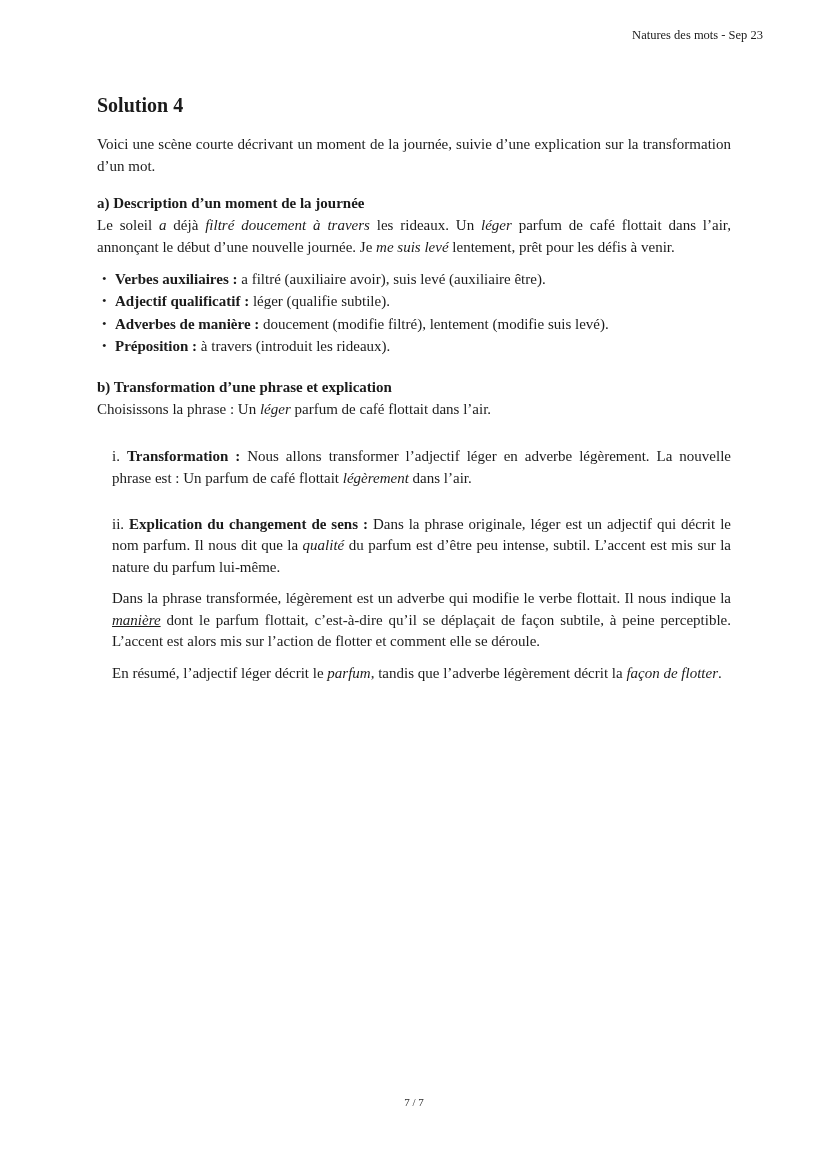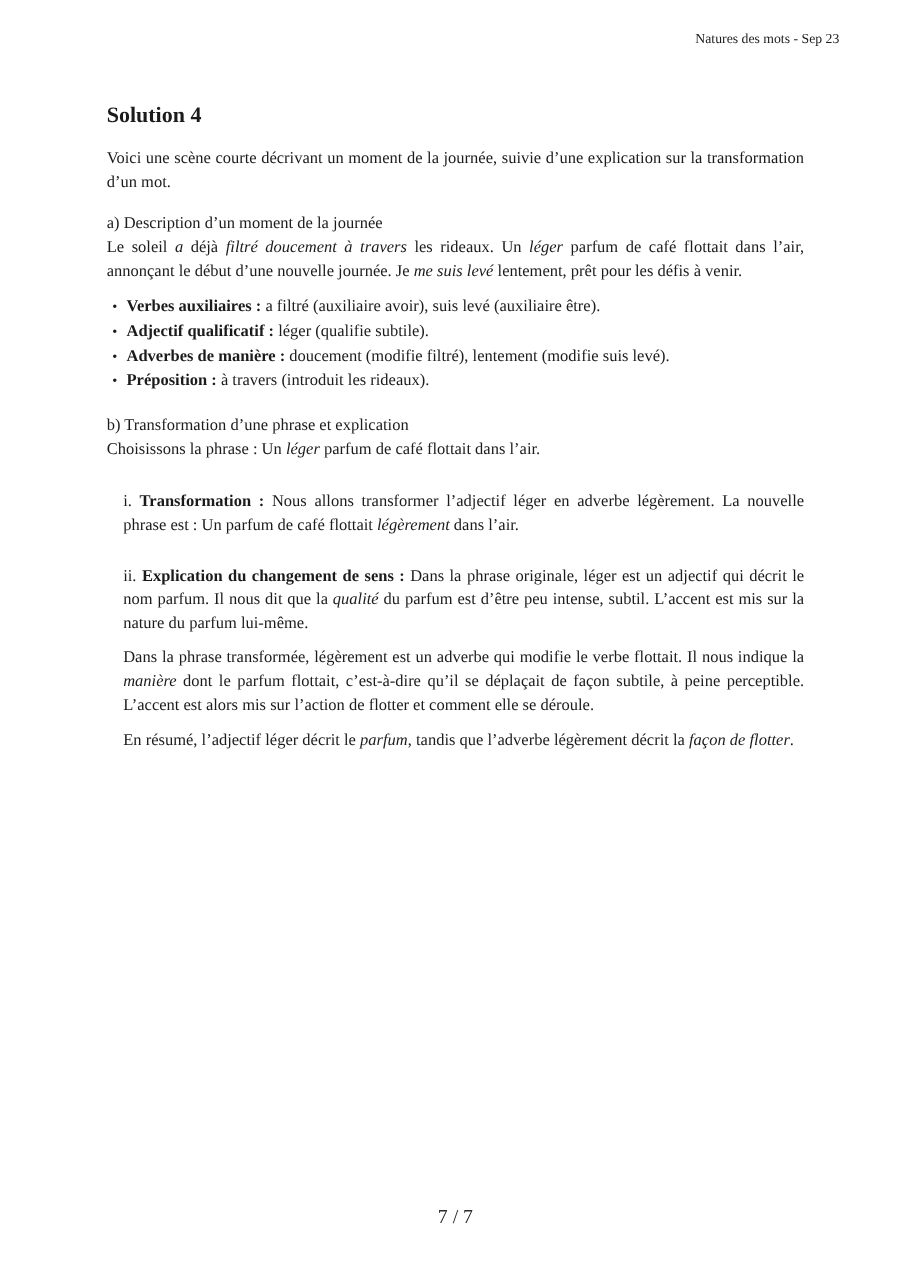--- a/index.html
+++ b/index.html
@@ -34,21 +34,21 @@
   h1.doc-title {
     margin: 93px 0 17px 0;
     font-size: 20px;
     line-height: 24px;
     font-weight: bold;
   }
   h2.sub-heading {
     margin: 0;
     font-size: 15px;
     line-height: 21.7px;
-    font-weight: normal;
+    font-weight: bold;
   }
   .para {
     margin: 0 0 10px 0;
     font-size: 15px;
     line-height: 21.7px;
   }
   .justify { text-align: justify; }
   .indent { margin-left: 15px; }
   .intro-para { margin-bottom: 16px; }
   .scene-para { margin-bottom: 9px; }
@@ -74,21 +74,21 @@
     font-size: 13px;
     line-height: 22.6px;
     color: #1b1b1b;
   }
   .page-footer {
     position: absolute;
     top: 1096px;
     left: 0;
     width: 828px;
     text-align: center;
-    font-size: 18px;
+    font-size: 11px;
     color: #2b2b2b;
   }
 </style>
 </head>
 <body>
 
 <div class="page">
 
   <header class="page-header">
     <span>Natures des mots - Sep 23</span>
@@ -121,21 +121,21 @@
           <span class="li-text"><span style="font-weight: bold;">Préposition : </span><span>à travers (introduit les rideaux).</span></span>
         </li>
       </ul>
     </section>
 
     <section>
       <h2 class="sub-heading">b) Transformation d’une phrase et explication</h2>
       <p class="para choice-para"><span>Choisissons la phrase : Un </span><span style="font-style: italic;">léger</span><span> parfum de café flottait dans l’air.</span></p>
       <p class="para justify indent item-i"><span>i. </span><span style="font-weight: bold;">Transformation :</span><span> Nous allons transformer l’adjectif léger en adverbe légèrement. La nouvelle phrase est : Un parfum de café flottait </span><span style="font-style: italic;">légèrement</span><span> dans l’air.</span></p>
       <p class="para justify indent item-ii"><span>ii. </span><span style="font-weight: bold;">Explication du changement de sens :</span><span> Dans la phrase originale, léger est un adjectif qui décrit le nom parfum. Il nous dit que la </span><span style="font-style: italic;">qualité</span><span> du parfum est d’être peu intense, subtil. L’accent est mis sur la nature du parfum lui-même.</span></p>
-      <p class="para justify indent"><span>Dans la phrase transformée, légèrement est un adverbe qui modifie le verbe flottait. Il nous indique la </span><span style="font-style: italic;">manière</span><span> dont le parfum flottait, c’est-à-dire qu’il se déplaçait de façon subtile, à peine perceptible. L’accent est alors mis sur l’action de flotter et comment elle se déroule.</span></p>
+      <p class="para justify indent"><span>Dans la phrase transformée, légèrement est un adverbe qui modifie le verbe flottait. Il nous indique la </span><span style="font-style: italic; text-decoration: underline;">manière</span><span> dont le parfum flottait, c’est-à-dire qu’il se déplaçait de façon subtile, à peine perceptible. L’accent est alors mis sur l’action de flotter et comment elle se déroule.</span></p>
       <p class="para justify indent"><span>En résumé, l’adjectif léger décrit le </span><span style="font-style: italic;">parfum</span><span>, tandis que l’adverbe légèrement décrit la </span><span style="font-style: italic;">façon de flotter</span><span>.</span></p>
     </section>
 
   </main>
 
   <footer class="page-footer">
     <span>7 / 7</span>
   </footer>
 
 </div>

